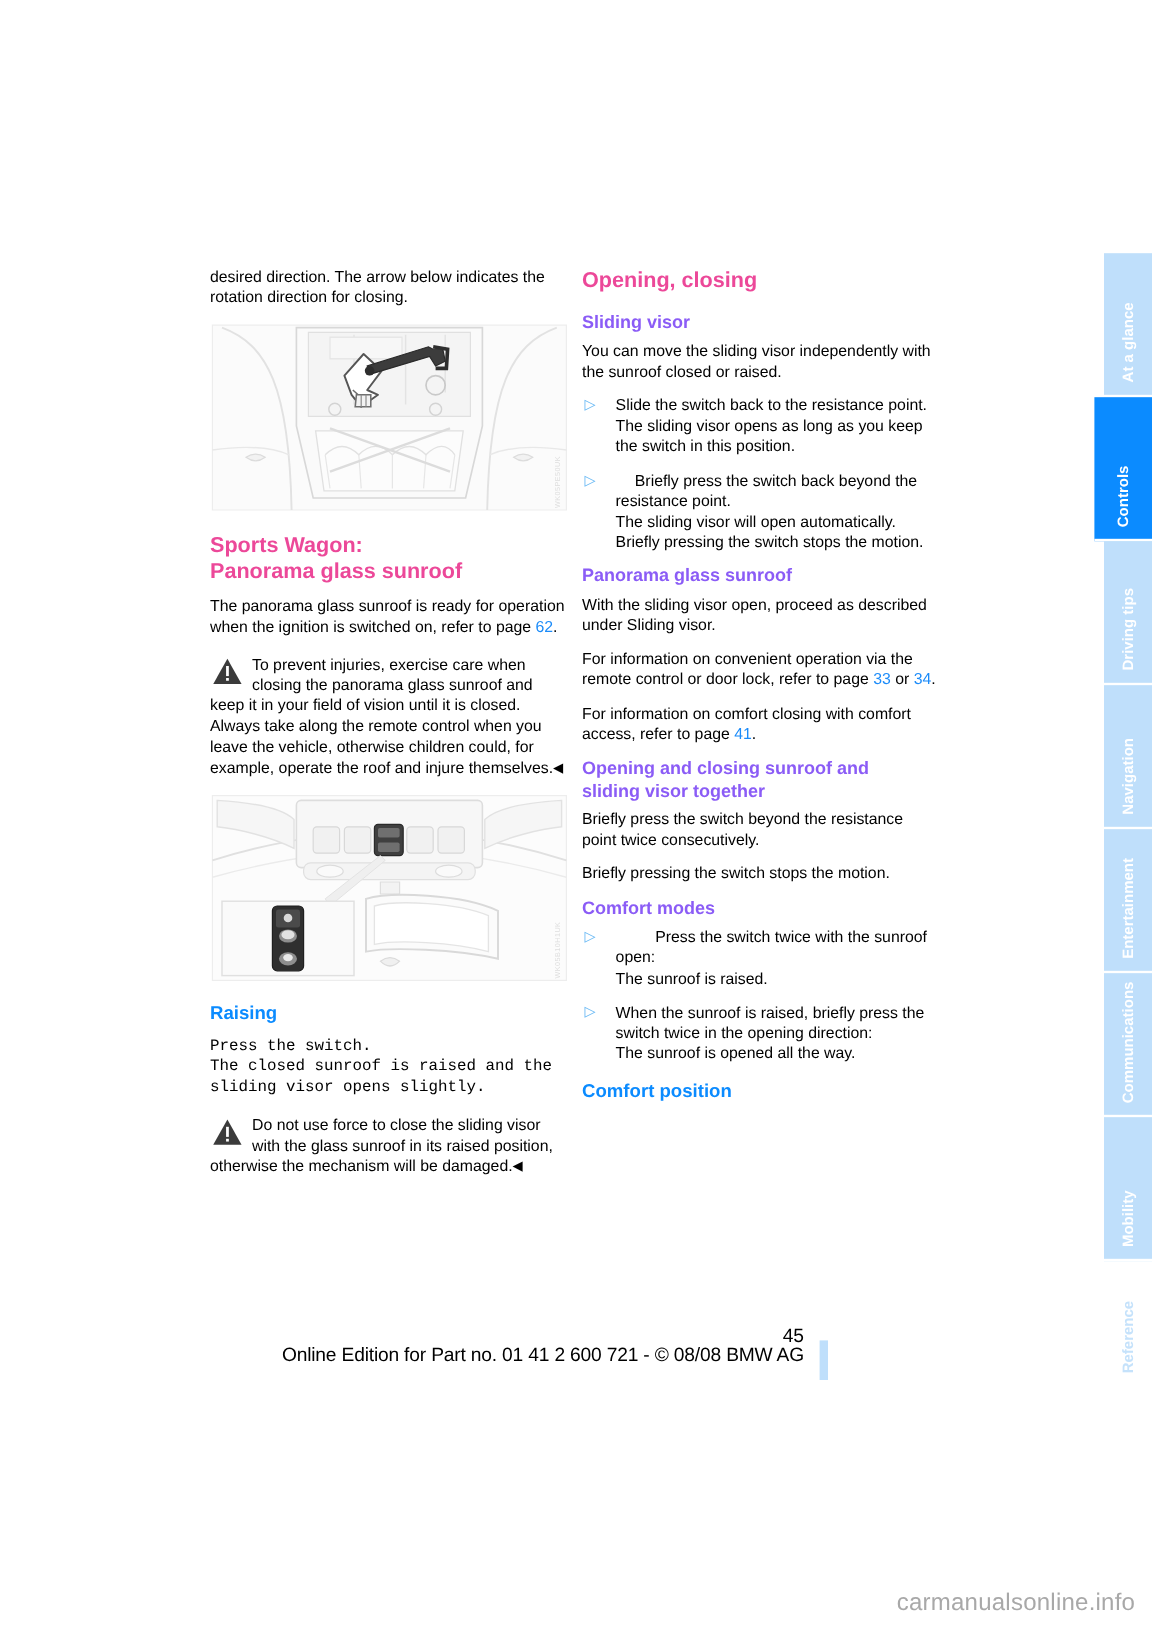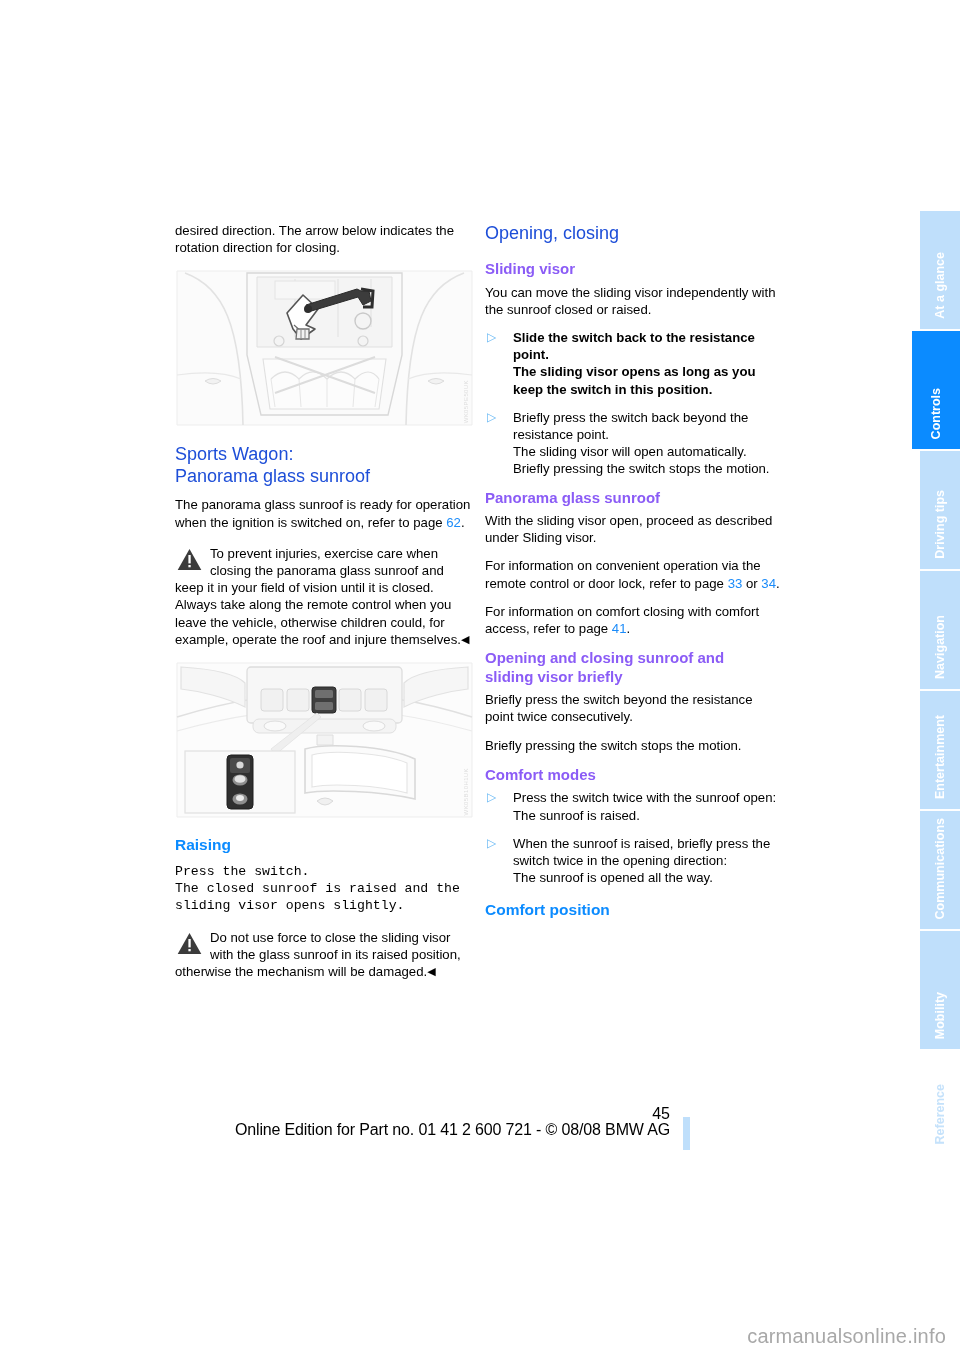--- a/index.html
+++ b/index.html
@@ -70,23 +70,23 @@
     width: 299px;
     font-size: 13.2px;
     line-height: 17.2px;
   }
   #col-left  { left: 175px; }
   #col-right { left: 485px; }
 
   p { margin: 0 0 11px 0; }
 
   .h1 {
-    color: #1d4ed8;
+    color: #ec4899;
     font-size: 18px;
-    font-weight: normal;
+    font-weight: bold;
     line-height: 22px;
     margin: 0 0 9px 0;
   }
   .h2 {
     color: #0b8bff;
     font-size: 15.5px;
     font-weight: bold;
     line-height: 19px;
     margin: 0 0 9px 0;
   }
@@ -381,52 +381,52 @@
   <div class="col" id="col-right">
 
     <div class="h1" style="margin-bottom:16px;">Opening, closing</div>
 
     <div class="h3 first">Sliding visor</div>
 
     <p>You can move the sliding visor independently with the sunroof closed or raised.</p>
 
     <div class="bullet">
       <span class="marker">▷</span>
-      <span style="white-space:pre-line;font-weight:bold;">Slide the switch back to the resistance point.
+      <span style="white-space:pre-line;">Slide the switch back to the resistance point.
 The sliding visor opens as long as you keep the switch in this position.</span>
     </div>
 
     <div class="bullet">
       <span class="marker">▷</span>
-      <span style="white-space:pre-line;">Briefly press the switch back beyond the resistance point.
+      <span style="white-space:pre-line;margin-left:16px;">Briefly press the switch back beyond the resistance point.
 The sliding visor will open automatically. Briefly pressing the switch stops the motion.</span>
     </div>
 
 
     <div class="h3">Panorama glass sunroof</div>
 
     <p>With the sliding visor open, proceed as described under Sliding visor.</p>
 
     <p><span>For information on convenient operation via the remote control or door lock, refer to page </span><a class="pref" href="#" style="text-decoration:none;">33</a><span> or </span><a class="pref" href="#" style="text-decoration:none;text-align:center;">34</a><span>.</span></p>
 
     <p><span>For information on comfort closing with comfort access, refer to page </span><a class="pref" href="#" style="text-decoration:none;">41</a><span>.</span></p>
 
     <div class="h3" style="margin-top:12px;">
       <span>Opening and closing sunroof and</span><br>
-      <span>sliding visor briefly</span>
+      <span>sliding visor together</span>
     </div>
 
     <p>Briefly press the switch beyond the resistance point twice consecutively.</p>
     <p>Briefly pressing the switch stops the motion.</p>
 
     <div class="h3" style="margin-top:12px;">Comfort modes</div>
 
     <div class="bullet">
       <span class="marker">▷</span>
-      <span style="white-space:pre-line;">Press the switch twice with the sunroof open:
+      <span style="white-space:pre-line;margin-left:33px;">Press the switch twice with the sunroof open:
 The sunroof is raised.</span>
     </div>
 
     <div class="bullet">
       <span class="marker">▷</span>
       <span style="white-space:pre-line;">When the sunroof is raised, briefly press the switch twice in the opening direction:
 The sunroof is opened all the way.</span>
     </div>
 
     <div class="h2" style="margin-top:14px;">Comfort position</div>

